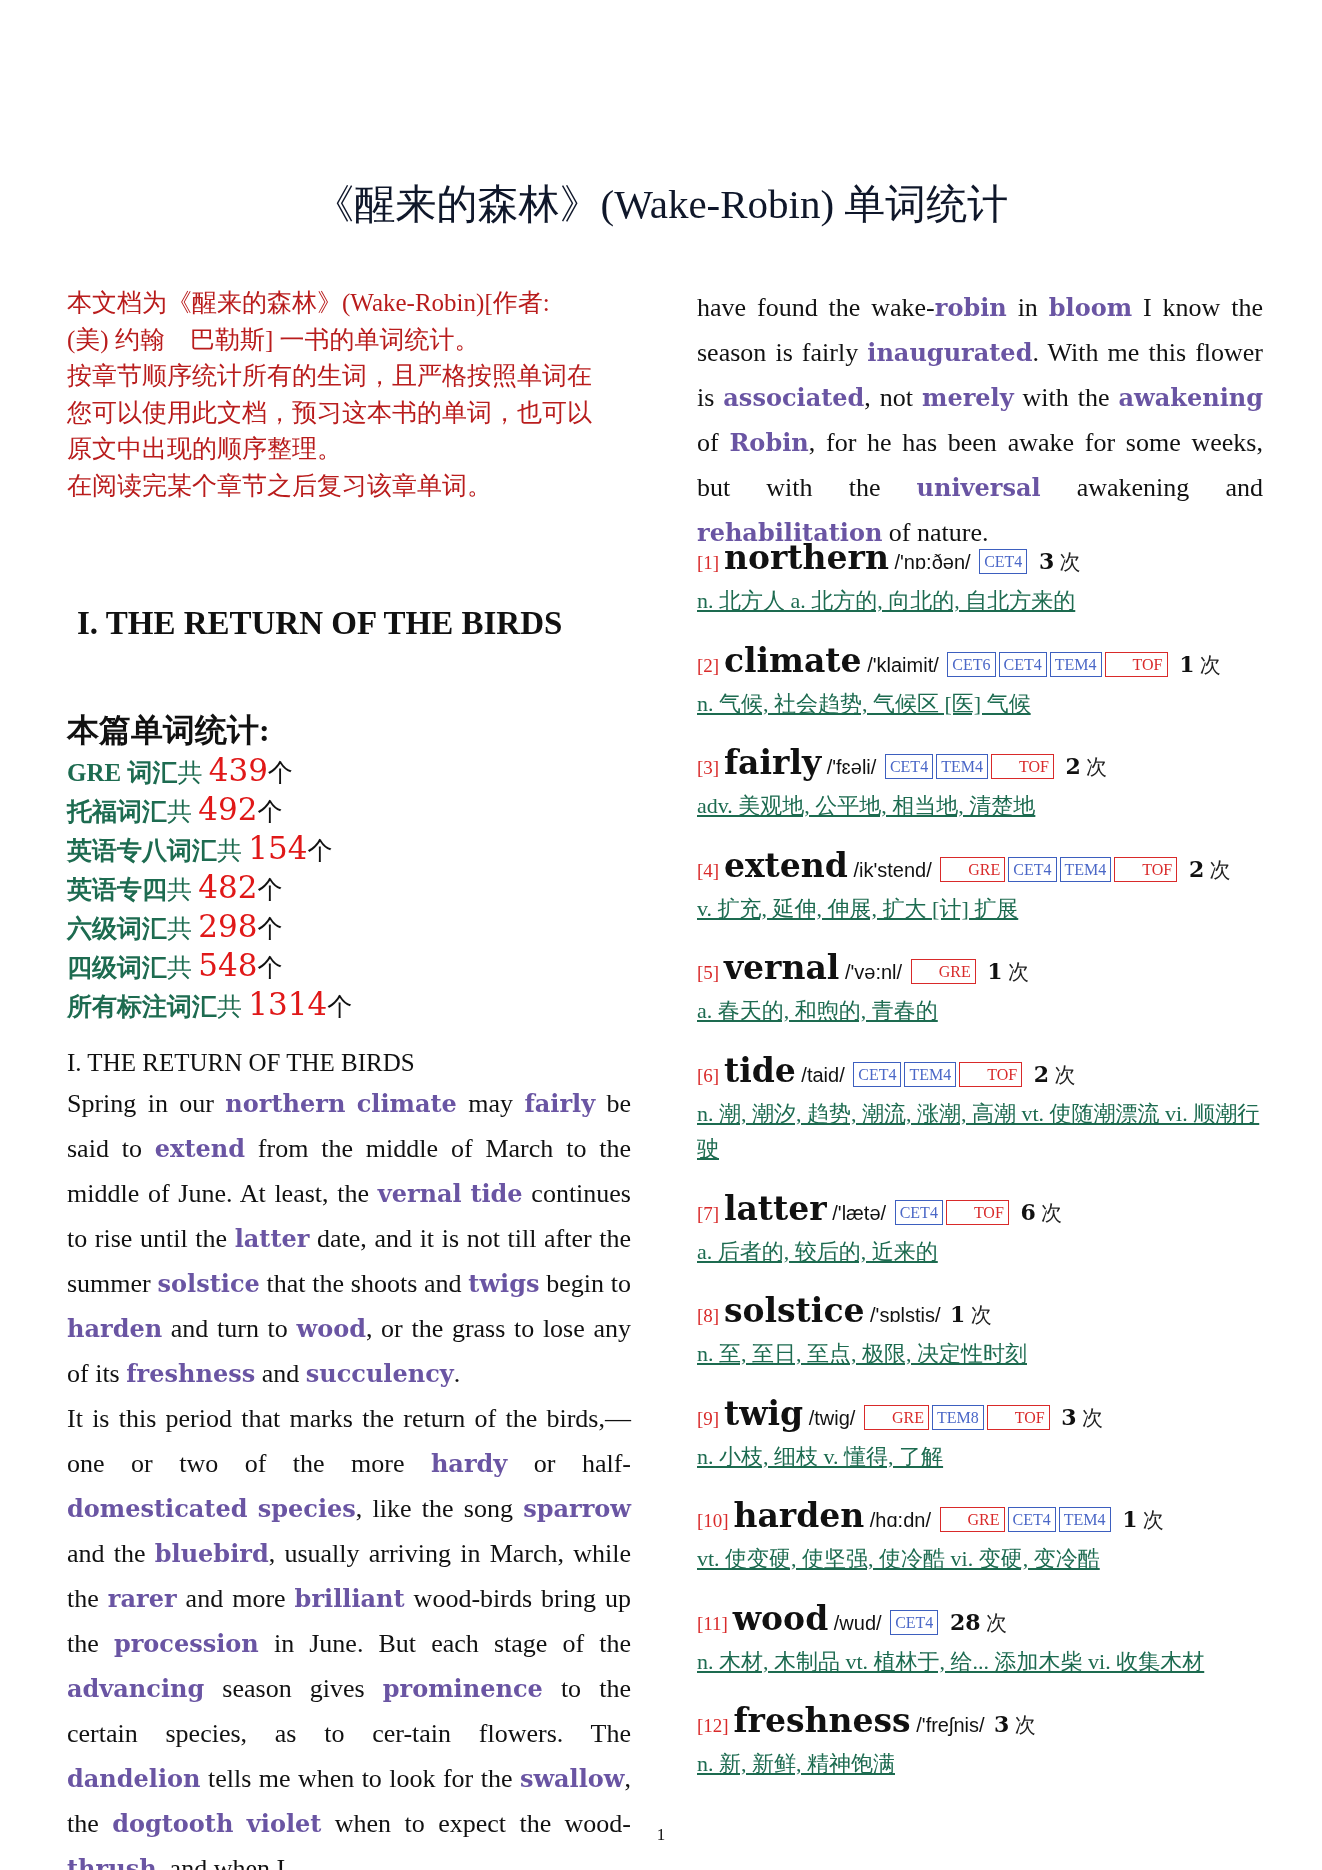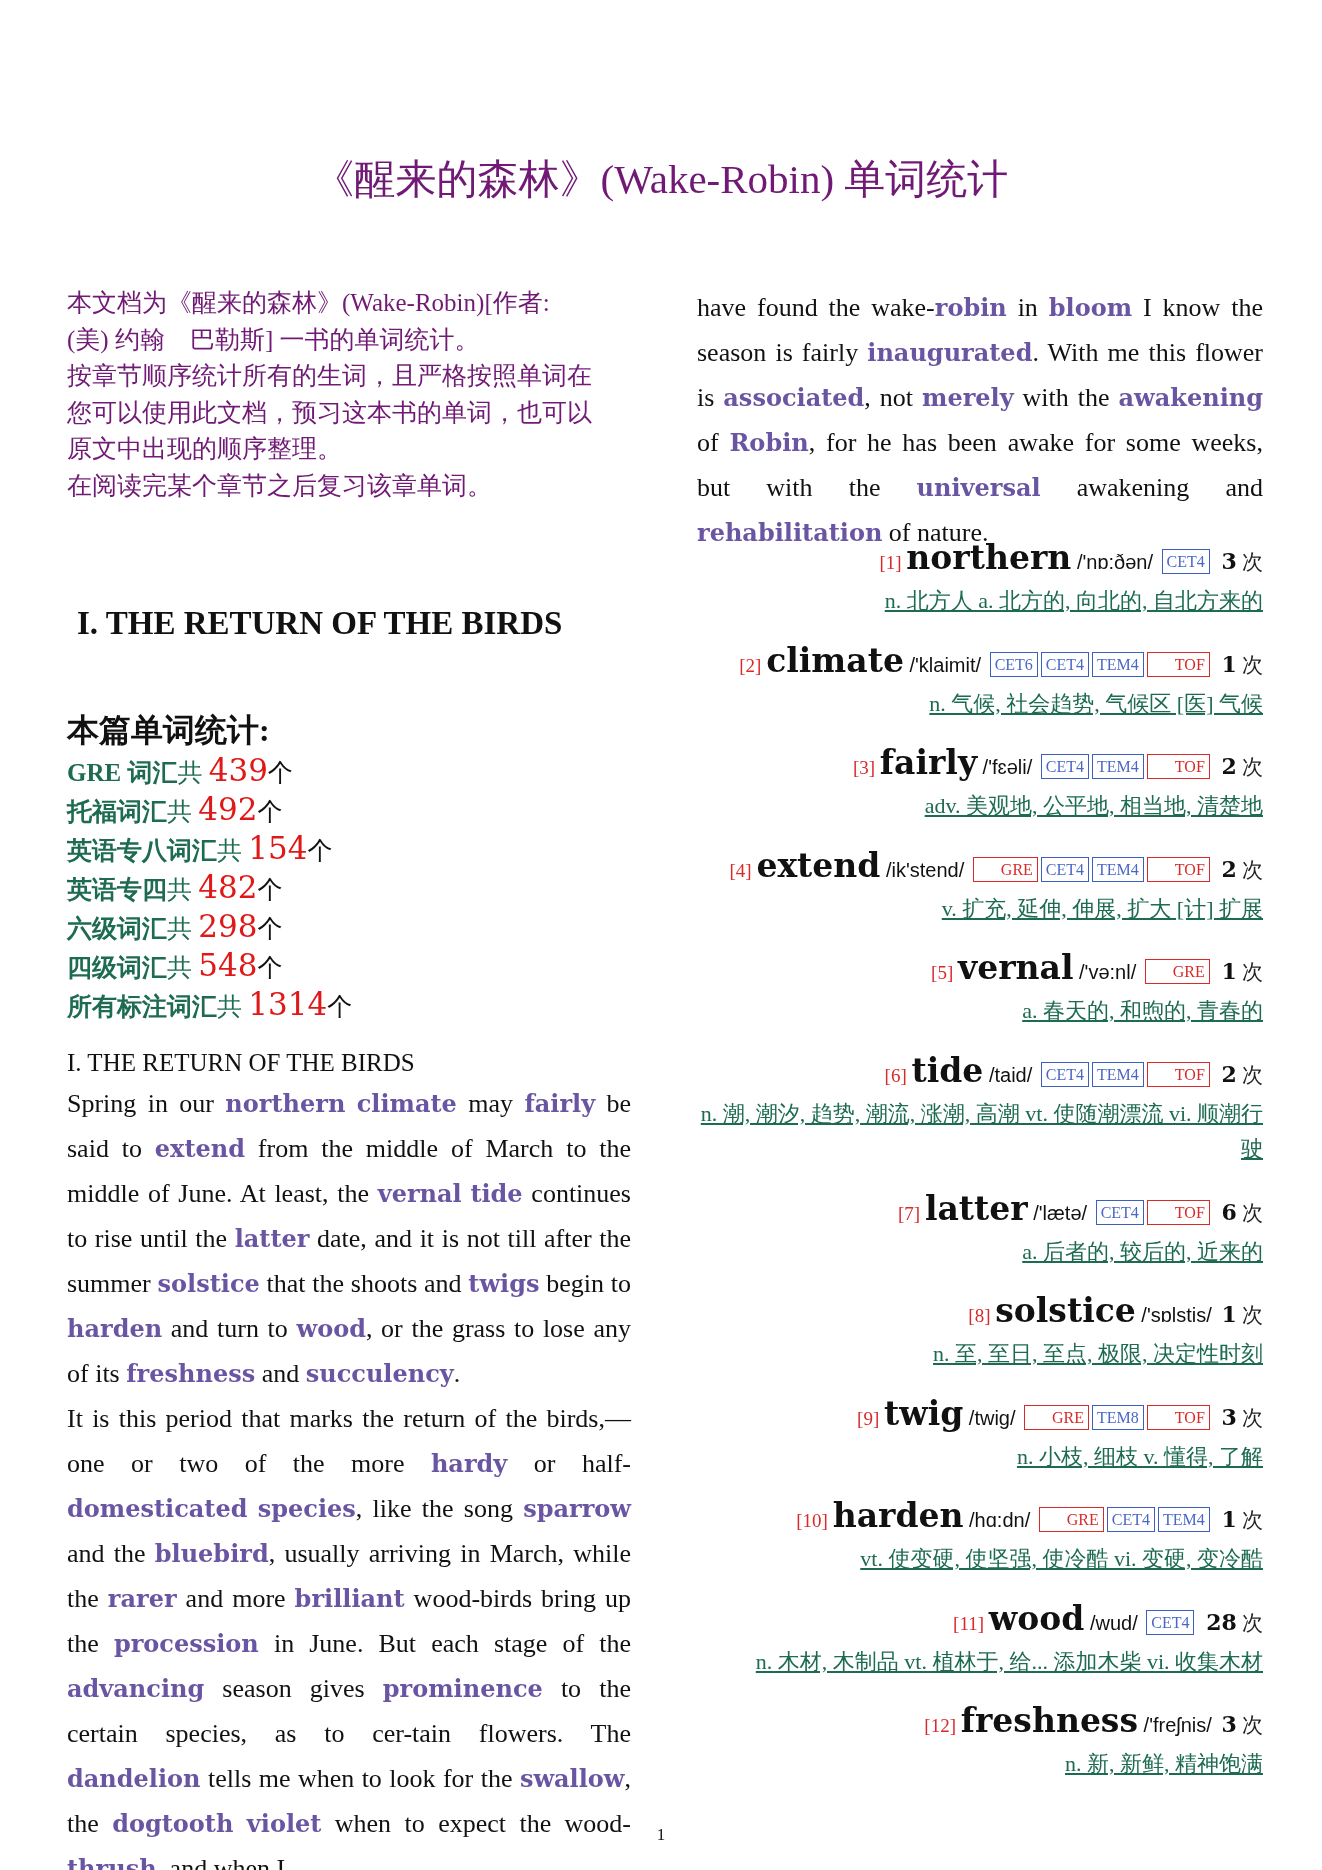--- a/index.html
+++ b/index.html
@@ -1,26 +1,26 @@
 <!DOCTYPE html>
 <html><head>
 <meta charset="utf-8">
 <style>
   html, body { margin: 0; padding: 0; background: #ffffff; }
   body {
     width: 1322px; height: 1870px; position: relative; overflow: hidden;
     font-family: "Liberation Serif", "DejaVu Serif", serif; color: #111;
   }
   .title {
-    position: absolute; left: 0; right: 0; top: 125px; text-align: center;
-    font-size: 41px; font-weight: normal; color: #701a75; letter-spacing: 0px;
+    position: absolute; left: 0; right: 0; top: 150px; text-align: center;
+    font-size: 41px; font-weight: normal; color: #0f172a; letter-spacing: 0px;
   }
   .col-left { position: absolute; left: 67px; top: 285px; width: 564px; }
 
-  .intro p { margin: 0; font-size: 25px; line-height: 36.5px; color: #701a75; }
+  .intro p { margin: 0; font-size: 25px; line-height: 36.5px; color: #b91c1c; }
 
   .chapter-heading {
     position: absolute; left: 77px; top: 605px; font-size: 33px; font-weight: bold;
     font-family: "Liberation Serif", serif; color: #111; margin: 0;
   }
   .stats { position: absolute; left: 67px; top: 708px; }
   .stats-title { font-size: 32px; font-weight: bold; color: #111; line-height: 44px; margin: 0; }
   .stat-line { font-size: 25px; line-height: 37px; color: #1d6b50; font-weight: bold; }
   .stat-line .gong { font-weight: normal; }
   .stat-line .num { color: #e01818; font-weight: normal; font-size: 31px; font-family: "DejaVu Serif", serif; }
@@ -28,21 +28,21 @@
 
   .passage { position: absolute; left: 67px; top: 1045px; width: 564px; }
   .passage p, .passage-cont p {
     margin: 0; font-size: 26px; line-height: 45px; text-align: justify; color: #111;
   }
   .passage .sub { font-size: 25px; line-height: 36px; }
   .hl { color: #6a55a3; font-weight: bold; font-family: "DejaVu Serif", serif; font-size: 24px; }
 
   .passage-cont { position: absolute; left: 697px; top: 285px; width: 566px; }
 
-  .vocab { position: absolute; left: 697px; top: 538px; width: 566px; text-align: right; }
+  .vocab { position: absolute; left: 697px; top: 538px; width: 566px; }
   .entry { height: 102.5px; }
   .entry.tall { height: 138px; }
   .head-line { font-size: 18px; line-height: 40px; white-space: nowrap; }
   .idx { color: #d92a2a; font-size: 19px; }
   .word { font-weight: bold; font-size: 33px; color: #111; font-family: "DejaVu Serif", serif; }
   .phon { font-family: "Liberation Sans", sans-serif; font-size: 20px; color: #111; }
   .tag {
     display: inline-block; border: 1px solid #3d5fbf; color: #4a67c7; font-size: 16px;
     padding: 1px 4px 0 4px; line-height: 22px; margin-left: 3px; vertical-align: 2px;
     font-family: "Liberation Serif", serif;

